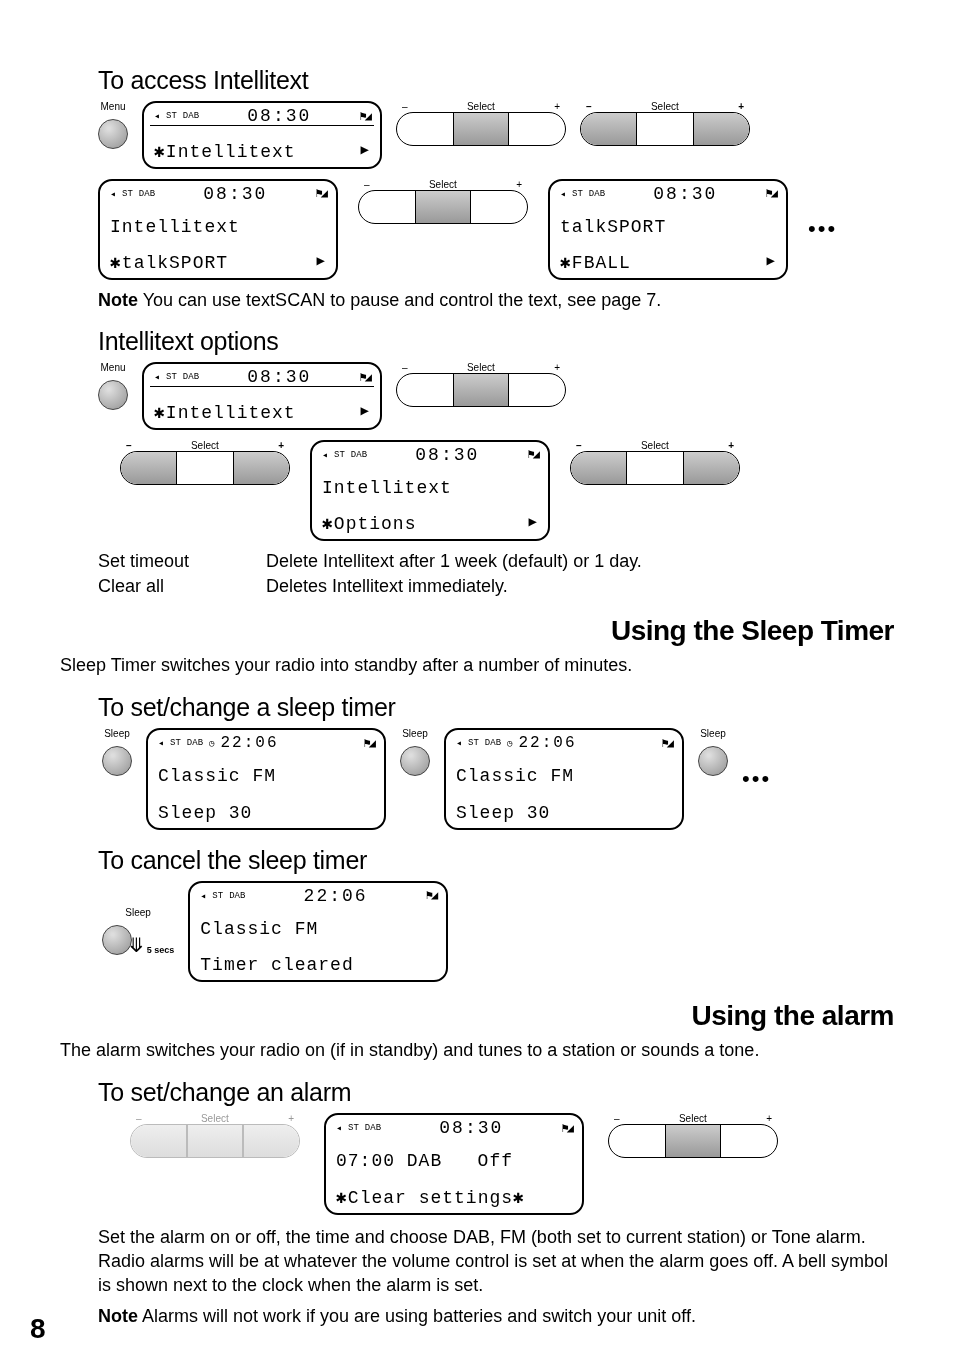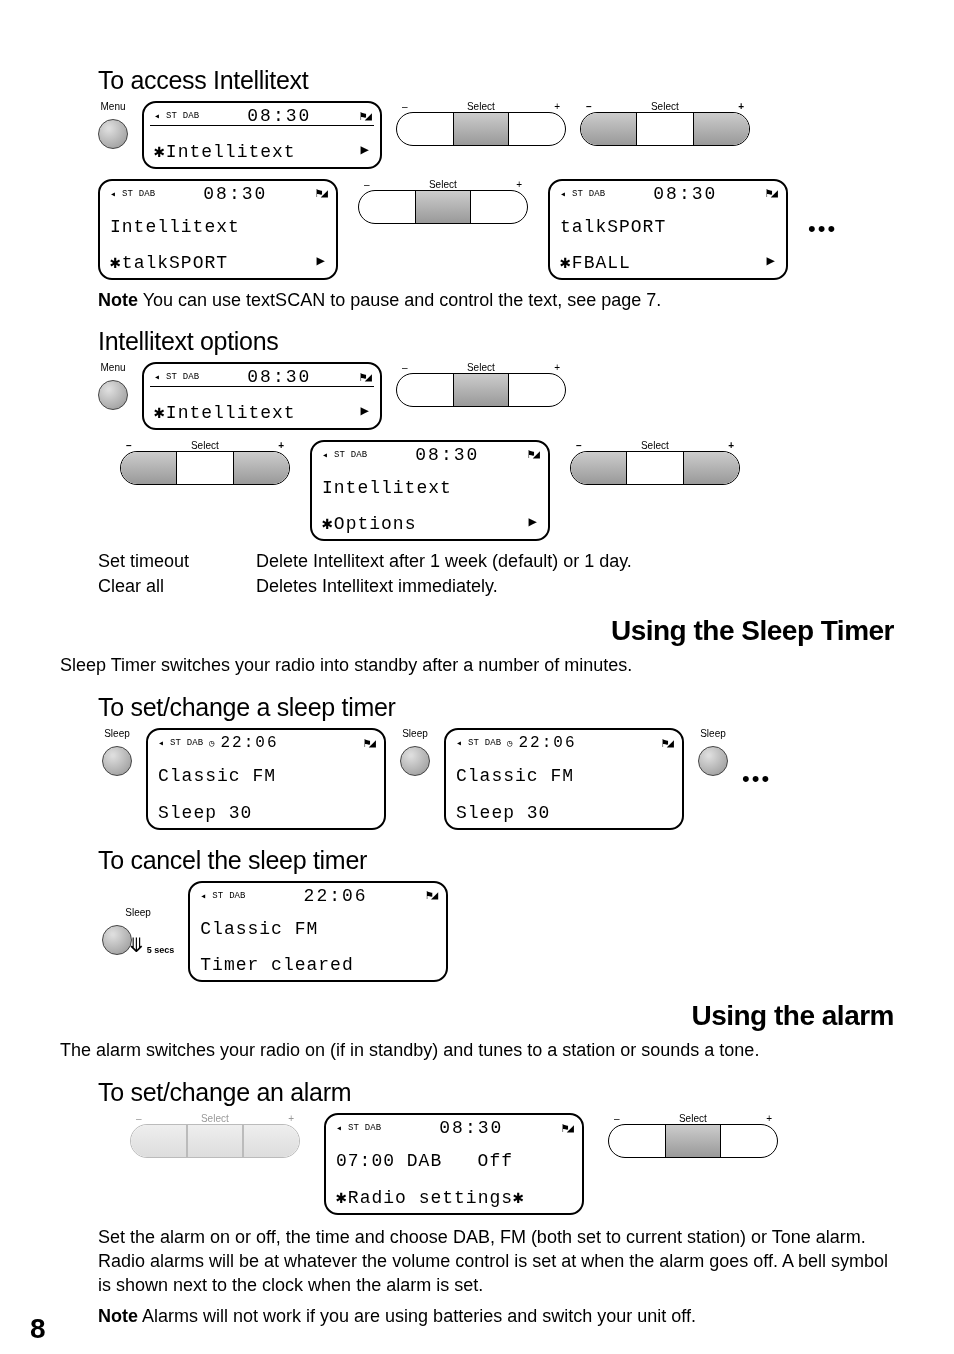--- a/index.html
+++ b/index.html
@@ -58,21 +58,21 @@
   .lcd-top .time { font-size:18px; letter-spacing:2px; font-family:"Courier New",monospace; }
   .sig { font-size:12px; letter-spacing:-2px; }
   .lcd-line { font-size:18px; letter-spacing:1px; white-space:pre; line-height:1.15; display:flex; justify-content:space-between; align-items:flex-start;margin-top:16px;}
   .lcd-line .arrow-sm{ font-size:14px; }
   .lcd hr { border:none; border-top:1px solid #000; margin:2px -4px; }
   .tri{ font-size:10px; }
 
   .dots { font-size:22px; letter-spacing:2px; align-self:center; }
 
   
-  .opt-row { display:flex; gap:28px; font-size:18px; margin:4px 0 0 38px; }
+  .opt-row { display:flex; gap:38px; font-size:18px; margin:4px 0 0 38px; }
   .opt-row .k { width:130px; }
 
   .page-num { position:absolute; left:30px; bottom:20px; font-size:28px; font-weight:bold; }
 </style>
 </head>
 <body>
 
 <div class="h3 indent">To access Intellitext</div>
 
 <div class="diagram-row indent">
@@ -341,21 +341,21 @@
     <div class="lcd-top">
       <span class="tl">
           <span class="tri">◂</span>
           <span>ST</span>
           <span>DAB</span>
         </span>
       <span class="time">08:30</span>
       <span class="sig">⚑◢</span>
     </div>
     <div class="lcd-line"><span>07:00 DAB   Off</span></div>
-    <div class="lcd-line"><span>✱<span>Radio settings</span>✱</span></div>
+    <div class="lcd-line"><span>✱<span>Clear settings</span>✱</span></div>
   </div>
   <div class="pill-group">
     <div class="pill-labels">
         <span>–</span>
         <span>Select</span>
         <span>+</span>
       </div>
     <div class="pill">
         <div class="pill-seg mid"></div>
       </div>

